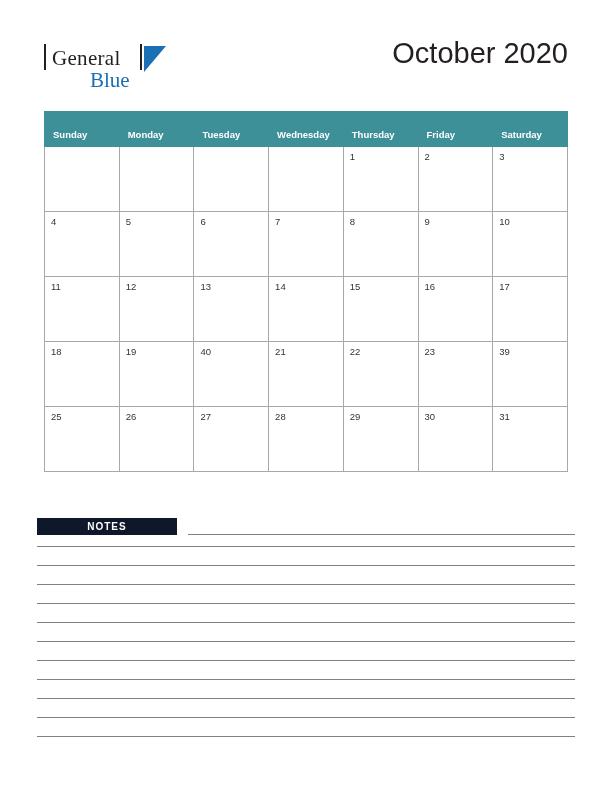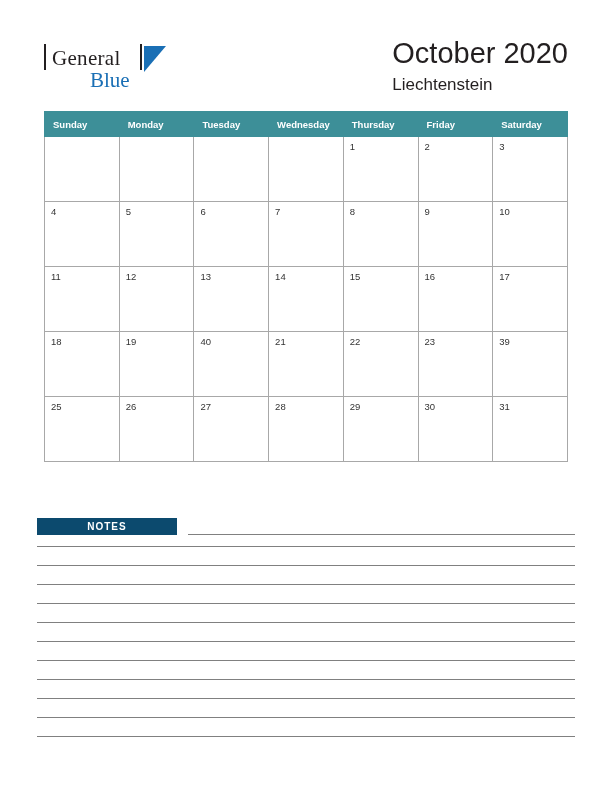--- a/index.html
+++ b/index.html
@@ -109,21 +109,21 @@
     width: 524px;
     border-collapse: collapse;
     table-layout: fixed;
   }
   .calendar th {
     background: #3d8f98;
     color: #ffffff;
     font-size: 9.5px;
     font-weight: bold;
     text-align: left;
-    padding: 6px 0 6px 8px;
+    padding: 16px 0 6px 8px;
     border: 1px solid #3d8f98;
     height: 12px;
   }
   .calendar td {
     border: 1px solid #a8a8a8;
     height: 60px;
     vertical-align: top;
     padding: 4px 0 0 6px;
     font-size: 9.5px;
     color: #333333;
@@ -136,21 +136,21 @@
     top: 518px;
     width: 538px;
     height: 228px;
   }
   .notes-label {
     position: absolute;
     left: 0;
     top: 0;
     width: 140px;
     height: 17px;
-    background: #0c4a6e;
+    background: #0f172a;
     color: #ffffff;
     font-size: 10px;
     font-weight: bold;
     letter-spacing: 1px;
     text-align: center;
     line-height: 17px;
   }
   .notes-firstline {
     position: absolute;
     left: 151px;
@@ -182,21 +182,20 @@
     <div class="logo">
       <div class="logo-rule-left"></div>
       <div class="logo-rule-right"></div>
       <div class="logo-row1">General</div>
       <div class="logo-tri"></div>
       <div class="logo-row2">Blue</div>
     </div>
 
     <div class="title-block">
       <div class="month-year">October 2020</div>
-      <div class="country">Liechtenstein</div>
     </div>
 
   </div>
 
   <table class="calendar">
     <thead>
       <tr>
         <th>Sunday</th>
         <th>Monday</th>
         <th>Tuesday</th>

